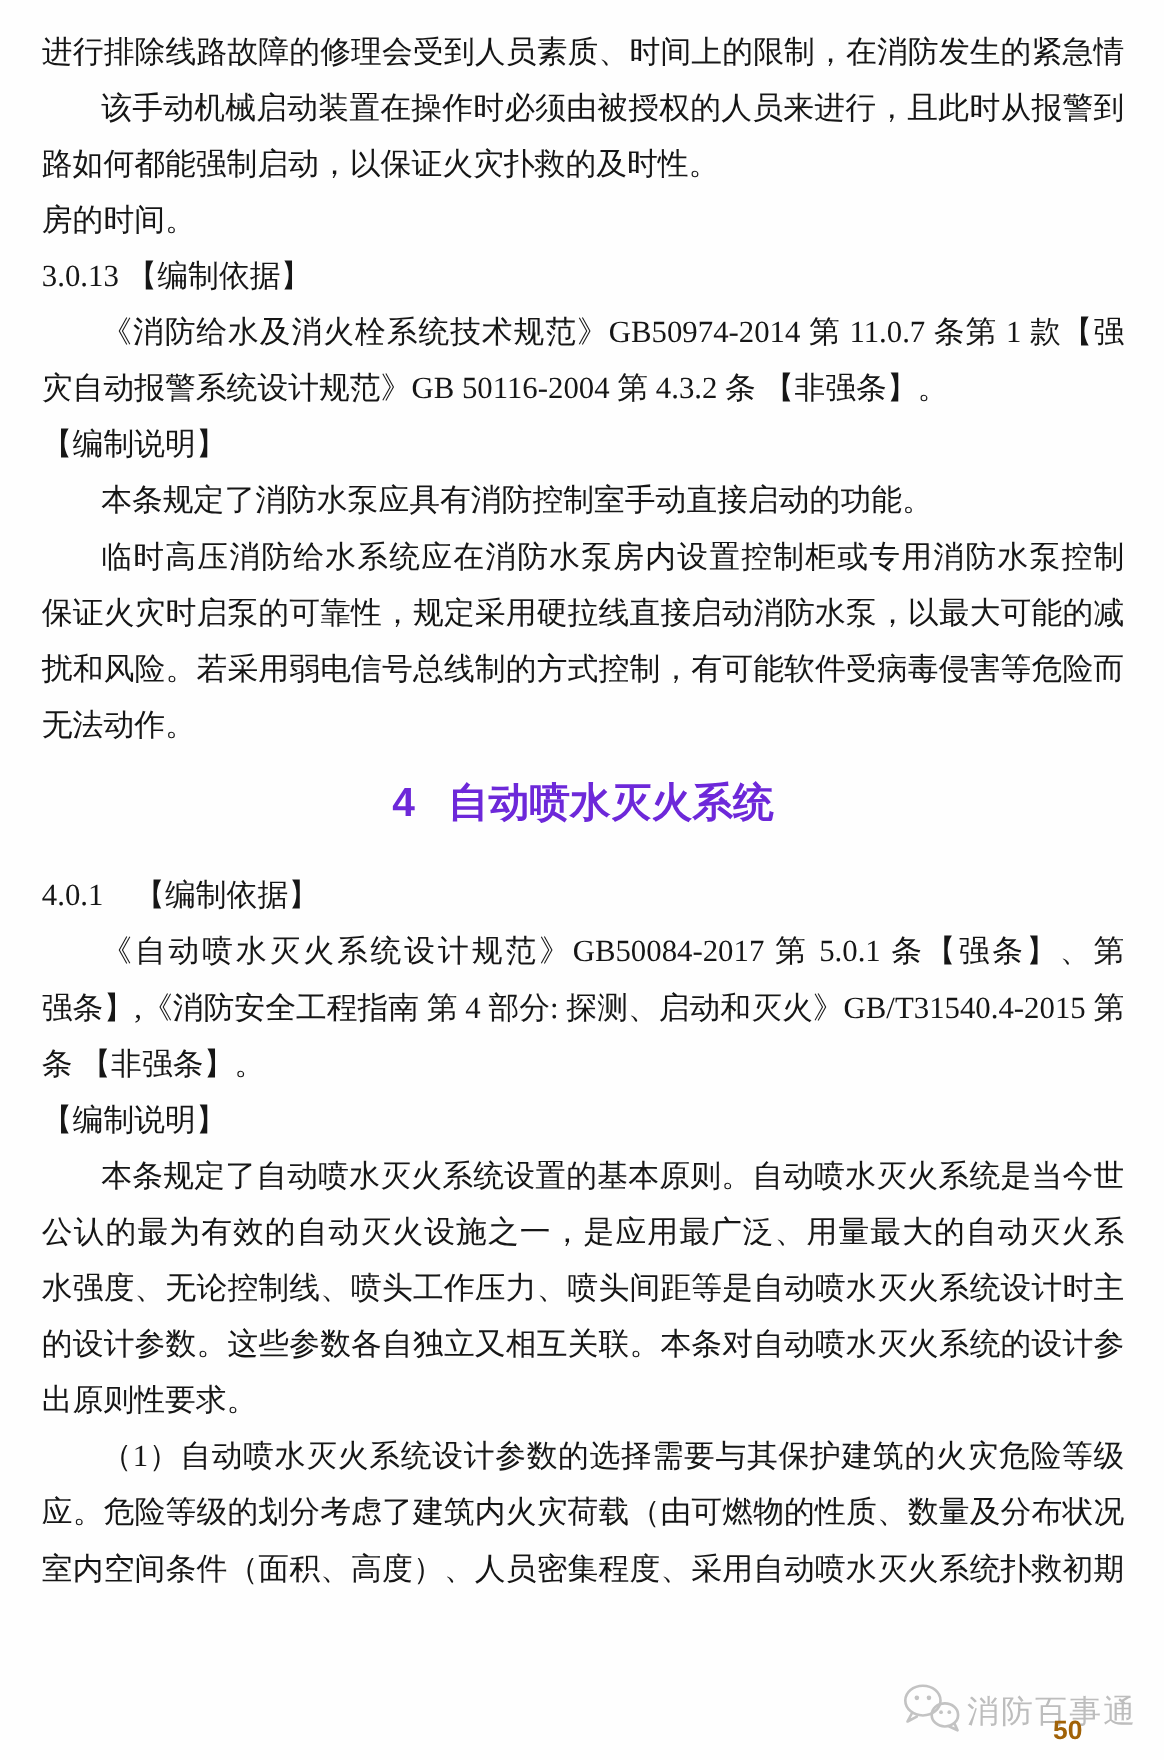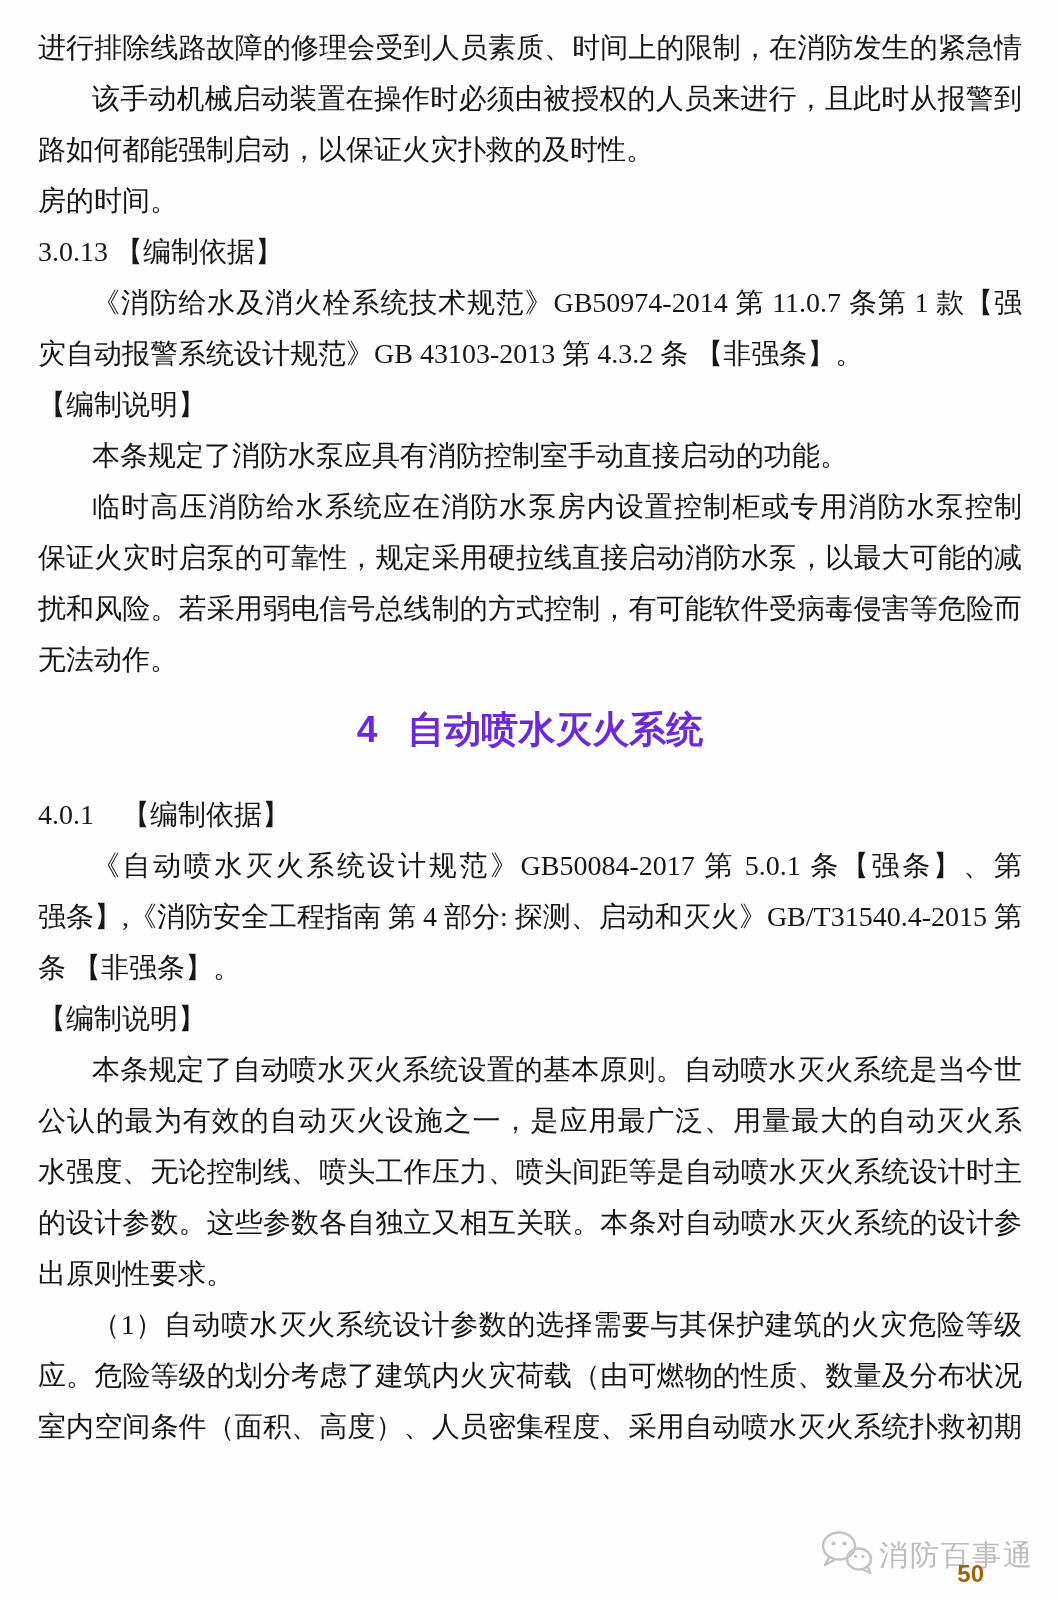--- a/index.html
+++ b/index.html
@@ -61,21 +61,21 @@
 <div class="page">
 
   <div class="content">
 
   <div class="line just">进行排除线路故障的修理会受到人员素质、时间上的限制，在消防发生的紧急情况下</div>
       <div class="line ind just">该手动机械启动装置在操作时必须由被授权的人员来进行，且此时从报警到消防</div>
       <div class="line">路如何都能强制启动，以保证火灾扑救的及时性。</div>
       <div class="line">房的时间。</div>
       <div class="line">3.0.13 【编制依据】</div>
       <div class="line ind just">《消防给水及消火栓系统技术规范》GB50974-2014 第 11.0.7 条第 1 款【强条】,《火</div>
-      <div class="line">灾自动报警系统设计规范》GB 43103-2013 第 4.3.2 条 【非强条】。</div>
+      <div class="line">灾自动报警系统设计规范》GB 50116-2004 第 4.3.2 条 【非强条】。</div>
       <div class="line">【编制说明】</div>
       <div class="line ind">本条规定了消防水泵应具有消防控制室手动直接启动的功能。</div>
       <div class="line ind just">临时高压消防给水系统应在消防水泵房内设置控制柜或专用消防水泵控制室。为</div>
       <div class="line just">保证火灾时启泵的可靠性，规定采用硬拉线直接启动消防水泵，以最大可能的减少干</div>
       <div class="line just">扰和风险。若采用弱电信号总线制的方式控制，有可能软件受病毒侵害等危险而导致</div>
       <div class="line">无法动作。</div>
       <div class="heading"><span class="h-num">4</span><span>自动喷水灭火系统</span></div>
       <div class="line">4.0.1　【编制依据】</div>
       <div class="line ind just">《自动喷水灭火系统设计规范》GB50084-2017 第 5.0.1 条【强条】、第 4.1.3 条【非</div>
       <div class="line just">强条】,《消防安全工程指南 第 4 部分: 探测、启动和灭火》GB/T31540.4-2015 第 6.3.2.2</div>

